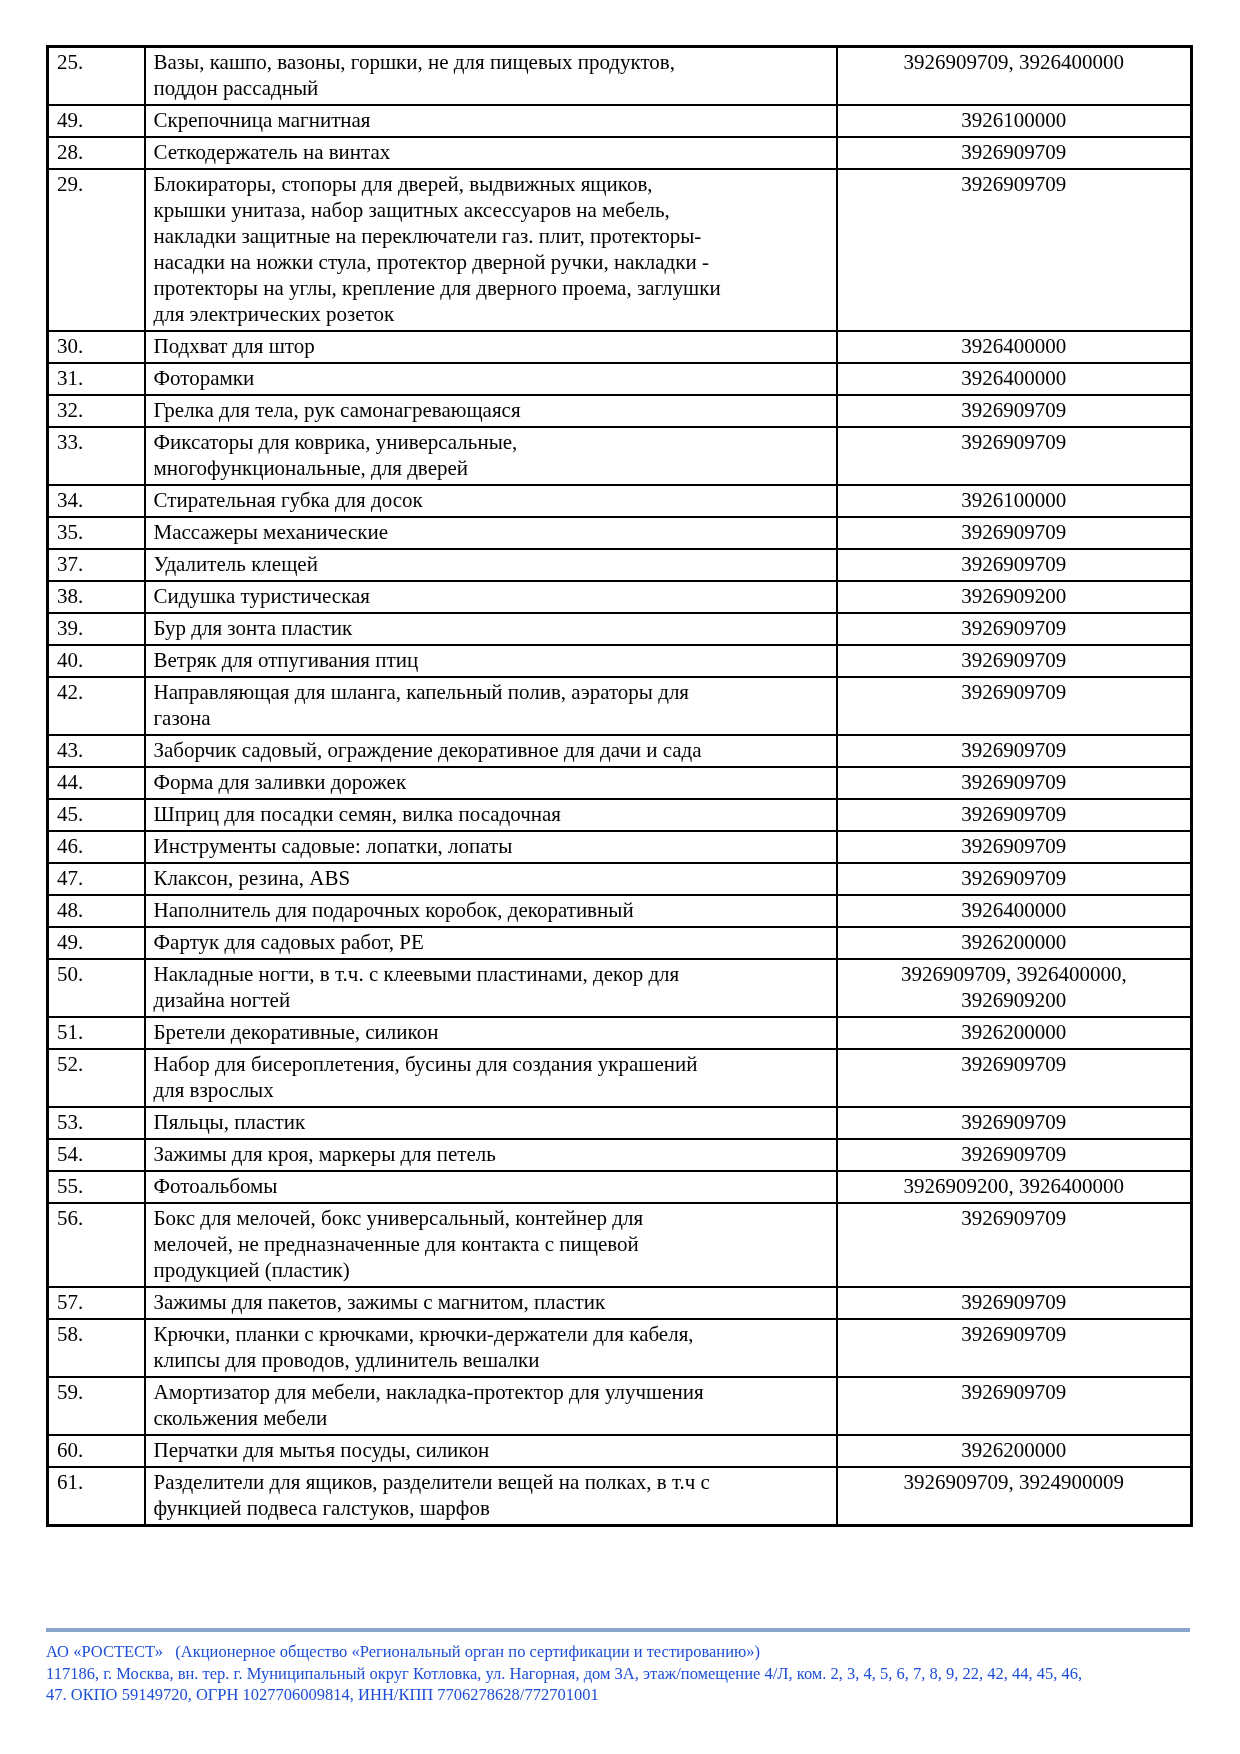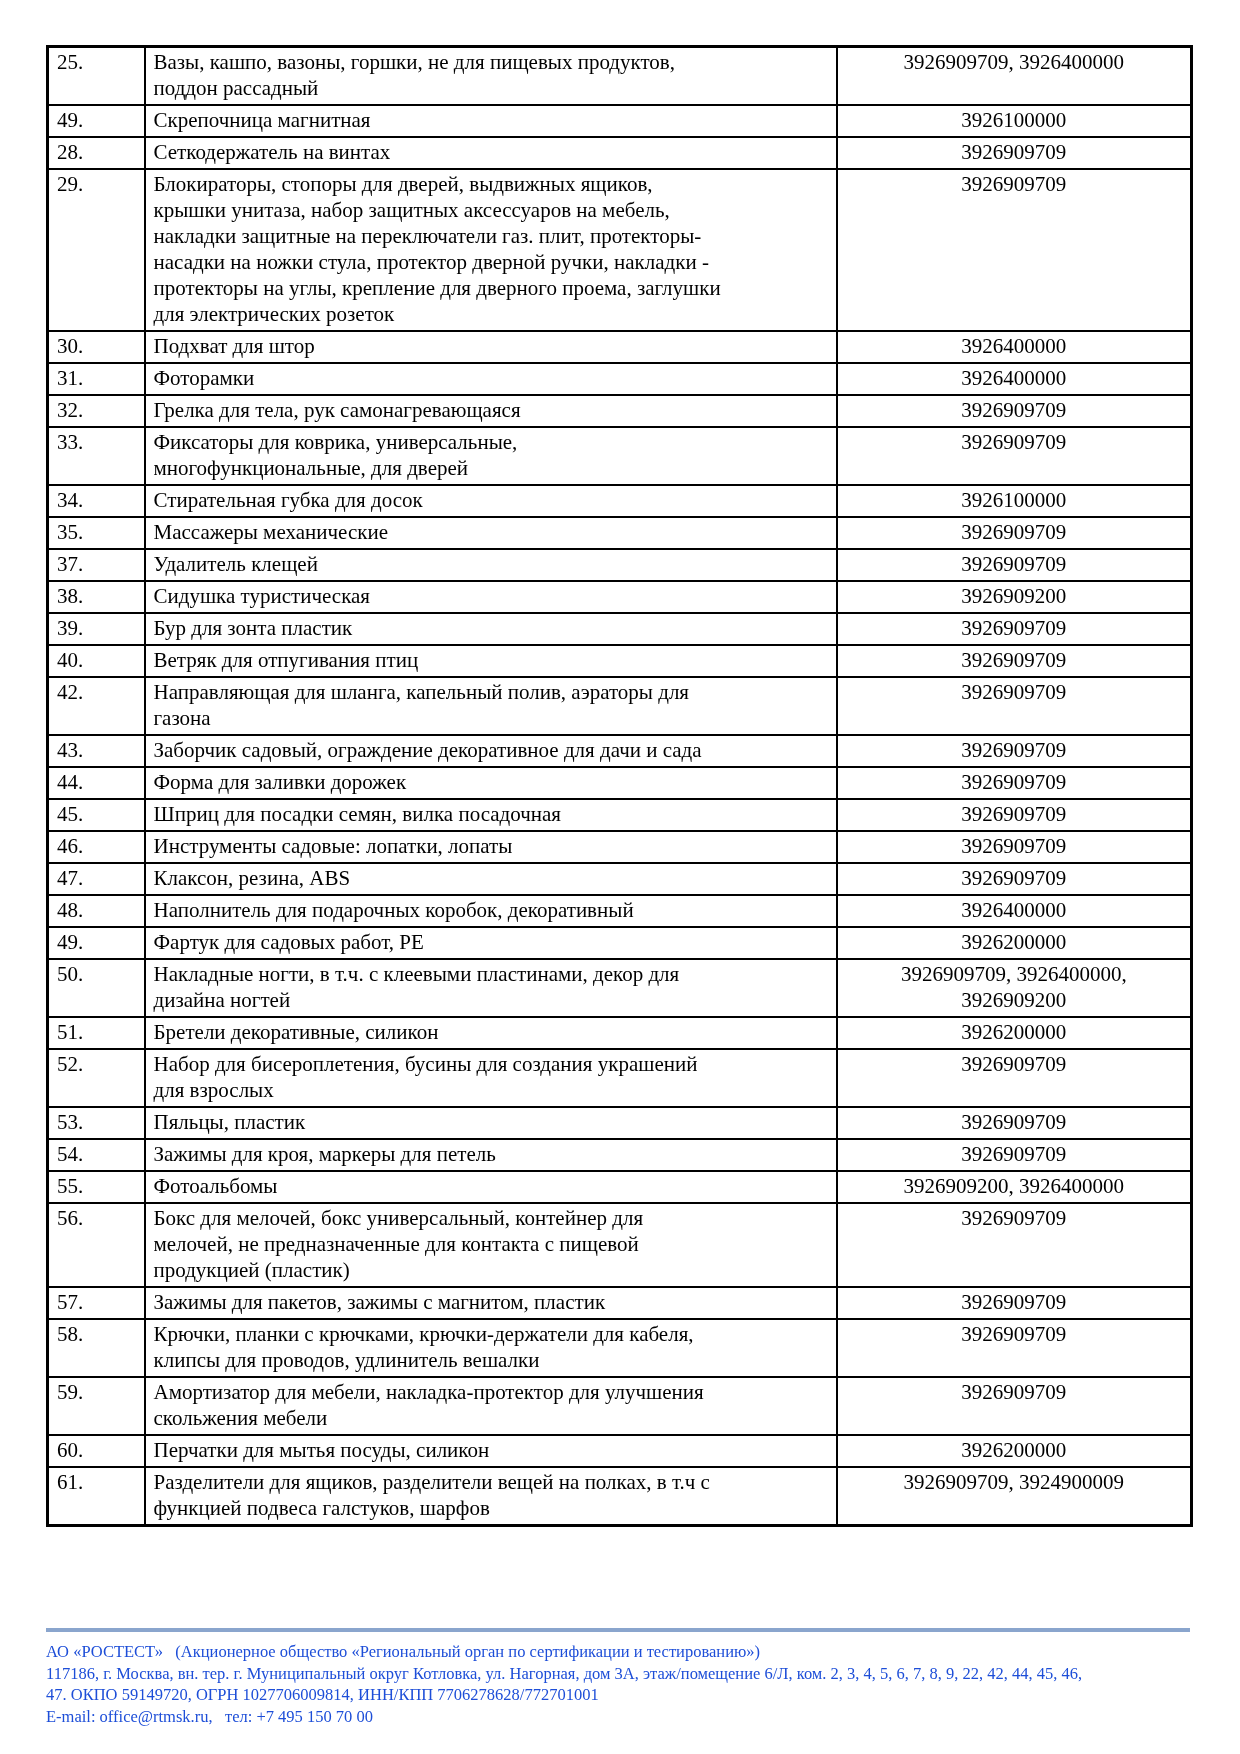--- a/index.html
+++ b/index.html
@@ -300,18 +300,17 @@
       <td class="desc">Разделители для ящиков, разделители вещей на полках, в т.ч с
 функцией подвеса галстуков, шарфов</td>
       <td class="codes">3926909709, 3924900009</td>
     </tr>
   </tbody>
   </table>
 
   <div class="footer" style="color: #1d4ed8;">
     <div class="footer-rule" style="background: rgb(138, 165, 205);"></div>
     <div class="footer-line">АО «РОСТЕСТ»   (Акционерное общество «Региональный орган по сертификации и тестированию»)</div>
-    <div class="footer-line">117186, г. Москва, вн. тер. г. Муниципальный округ Котловка, ул. Нагорная, дом 3А, этаж/помещение 6/Л, ком. 2, 3, 4, 5, 6, 7, 8, 9, 22, 42, 44, 45, 46,</div>
+    <div class="footer-line">117186, г. Москва, вн. тер. г. Муниципальный округ Котловка, ул. Нагорная, дом 3А, этаж/помещение 4/Л, ком. 2, 3, 4, 5, 6, 7, 8, 9, 22, 42, 44, 45, 46,</div>
     <div class="footer-line">47. ОКПО 59149720, ОГРН 1027706009814, ИНН/КПП 7706278628/772701001</div>
-    <div class="footer-line">E-mail: office@rtmsk.ru,   тел: +7 495 150 70 00</div>
   </div>
 
 </div>
 
 </body></html>

